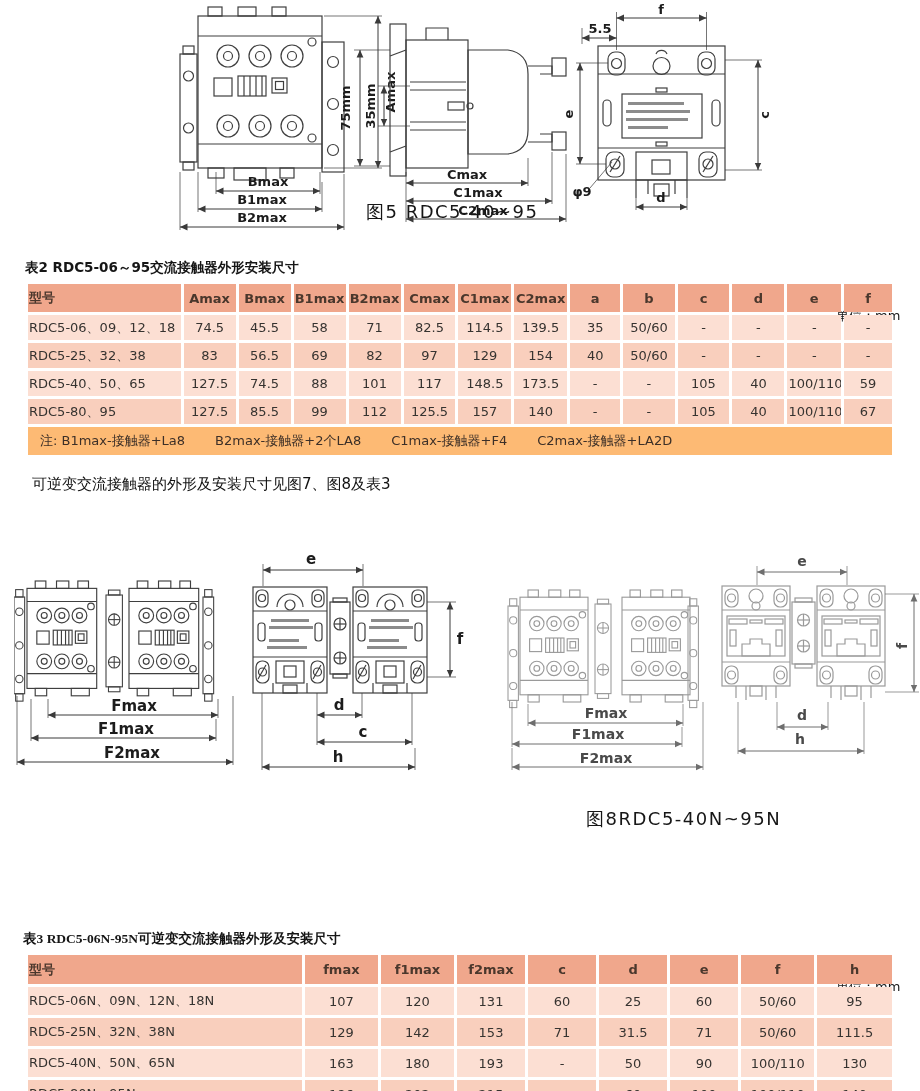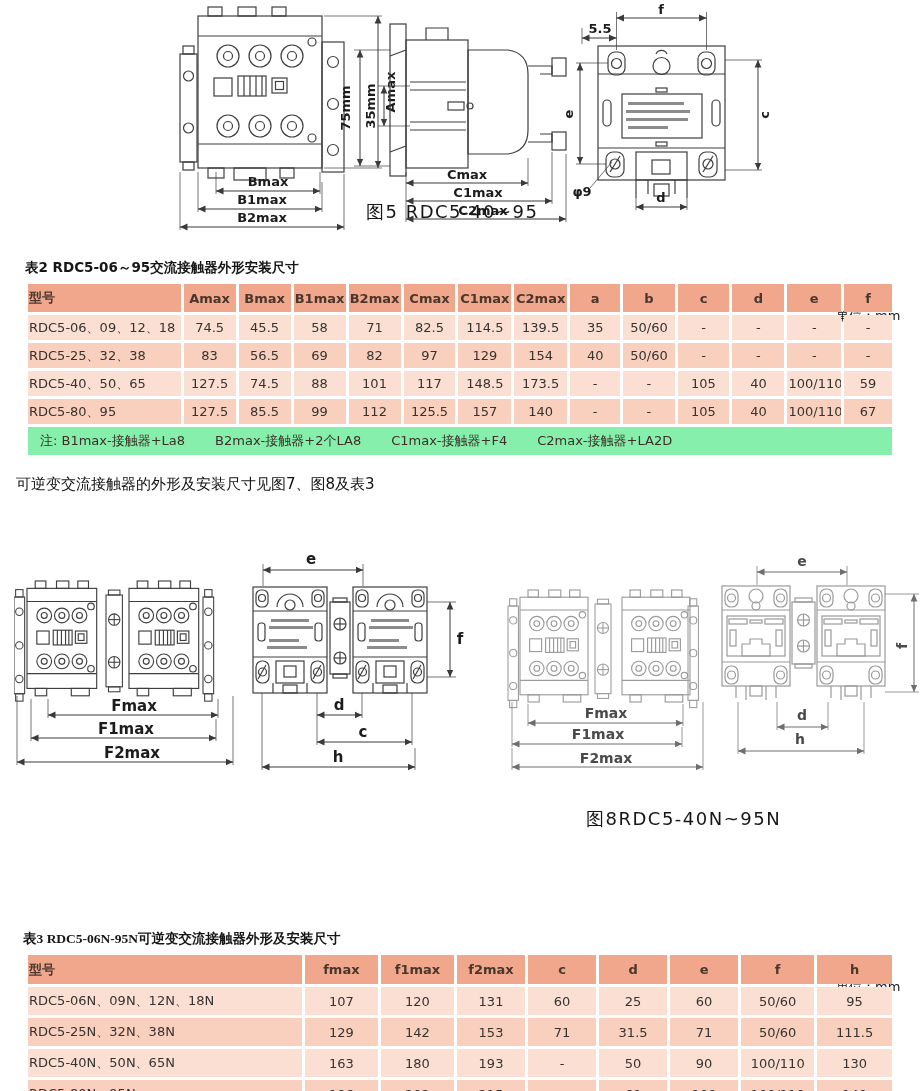--- a/index.html
+++ b/index.html
@@ -24,21 +24,21 @@
   #table2,#table3{left:25px;width:870px;}
   #table2{top:281px;}
   #table3{top:952px;}
   th,td{font-size:13px;text-align:center;overflow:hidden;white-space:nowrap;}
   th{background:#f0a78c;color:#4a372c;font-weight:600;height:26px;}
   #table3 th{height:27px;}
   td{background:#fcdfd3;color:#363330;height:23px;}
   #table3 td{height:26px;margin-left:36px;}
   tbody tr:nth-child(even) td{background:#f9cfbd;}
   th:first-child,td:first-child{text-align:left;}
-  .noterow td{background:#86efac;text-align:left;padding-left:12px;height:26px;color:#3c2f27;margin-top:16px;}
+  .noterow td{background:#fdba74;text-align:left;padding-left:12px;height:26px;color:#3c2f27;margin-top:16px;}
   .noterow span{margin-right:30px;}
 </style>
 </head>
 <body>
 
 <div id="page">
 
   <svg width="0" height="0" style="position:absolute">
     <defs>
       <marker id="ar" markerUnits="userSpaceOnUse" markerWidth="8" markerHeight="8" refX="7.5" refY="4" orient="auto-start-reverse">
@@ -436,21 +436,21 @@
       </tbody>
     <tbody>
       <tr class="noterow">
         <td colspan="14">
           <span>注: B1max-接触器+La8</span><span>B2max-接触器+2个LA8</span><span>C1max-接触器+F4</span><span>C2max-接触器+LA2D</span>
         </td>
       </tr>
     </tbody>
   </table>
 
-  <div class="bodytext" style="left:16px;top:475px;">可逆变交流接触器的外形及安装尺寸见图7、图8及表3</div>
+  <div class="bodytext" style="left:32px;top:475px;">可逆变交流接触器的外形及安装尺寸见图7、图8及表3</div>
 
   <svg class="fig" style="left:14px;top:561px;color:#3f3f3f" width="224" height="212" viewBox="0 0 224 212">
     <use href="#rail" transform="translate(0,36) scale(0.82)"></use>
     <use href="#rail" transform="translate(189,36) scale(0.82)"></use>
     <use href="#uF" transform="translate(13,20) scale(0.82)"></use>
     <use href="#uF" transform="translate(115,20) scale(0.82)"></use>
     <use href="#mid" transform="translate(92,34) scale(0.82)"></use>
     <g>
       <line class="xl" x1="34" y1="138" x2="34" y2="157"></line>
         <line class="xl" x1="204" y1="138" x2="204" y2="157"></line>

